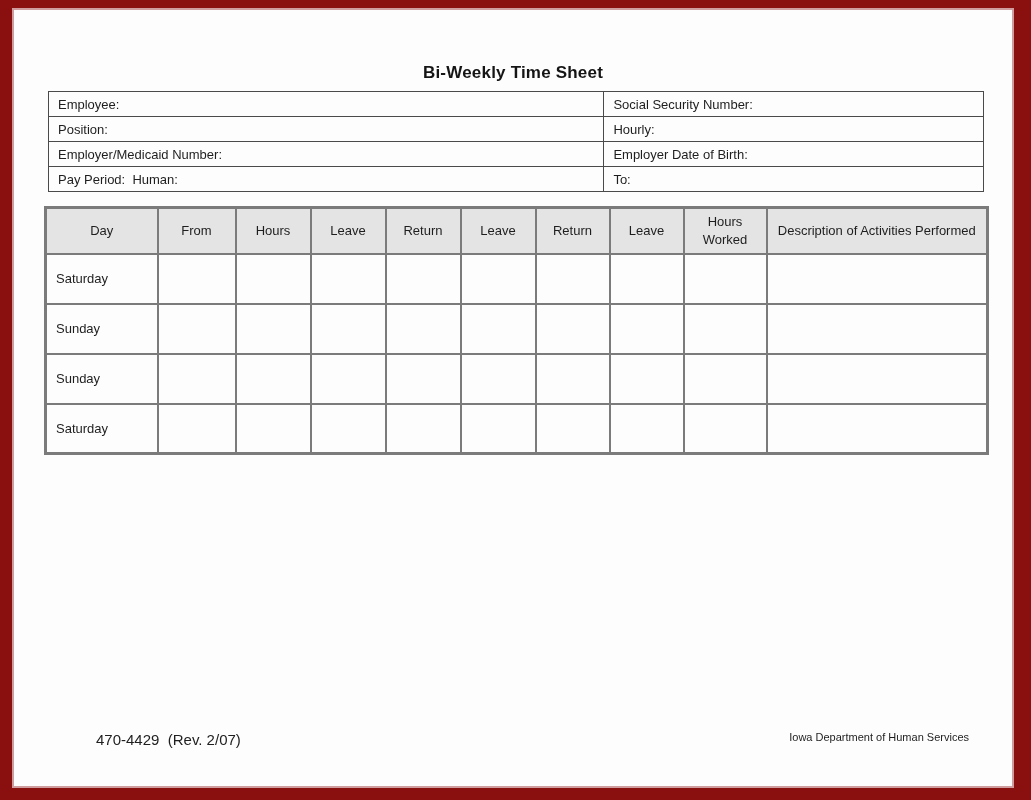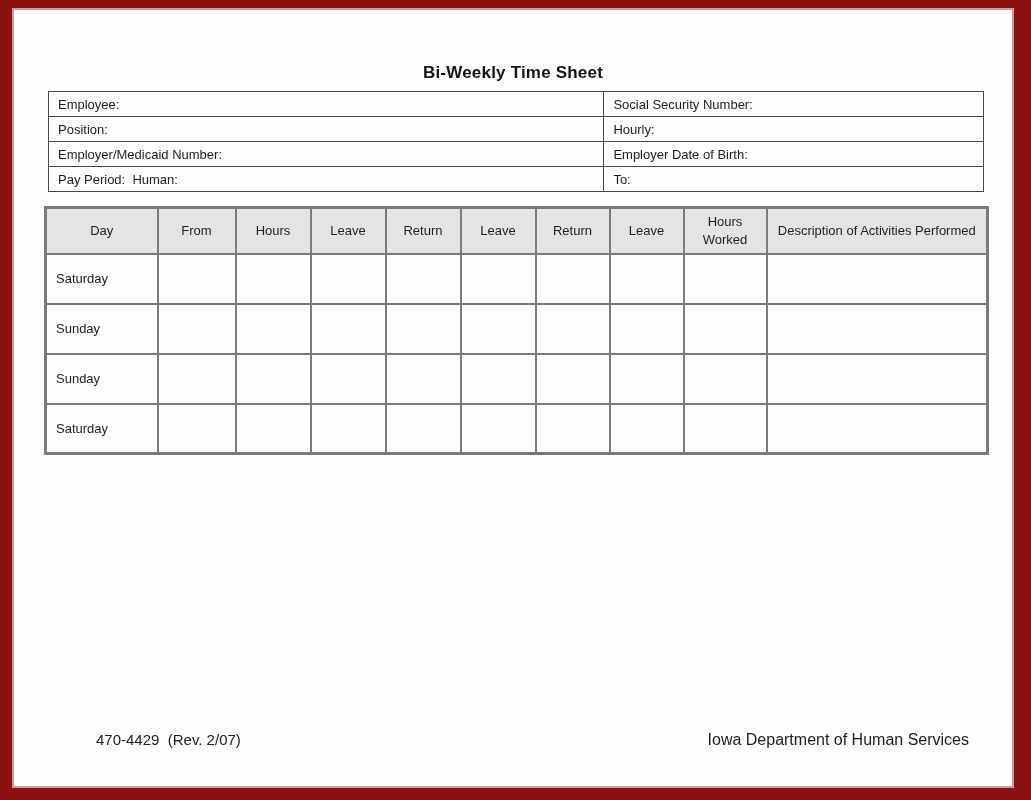--- a/index.html
+++ b/index.html
@@ -73,21 +73,21 @@
     position: absolute;
     left: 38px; top: 721px;
     font-size: 15px;
     color: #1e1e1e;
     white-space: pre;
     margin-left: 44px;
   }
   .footer-right {
     position: absolute;
     right: 43px; top: 721px;
-    font-size: 16px;
+    font-size: 11px;
     color: #1e1e1e;
   }
 </style>
 </head>
 <body>
 
 <div class="page">
 
   <div class="form-title">Bi-Weekly Time Sheet</div>
 

